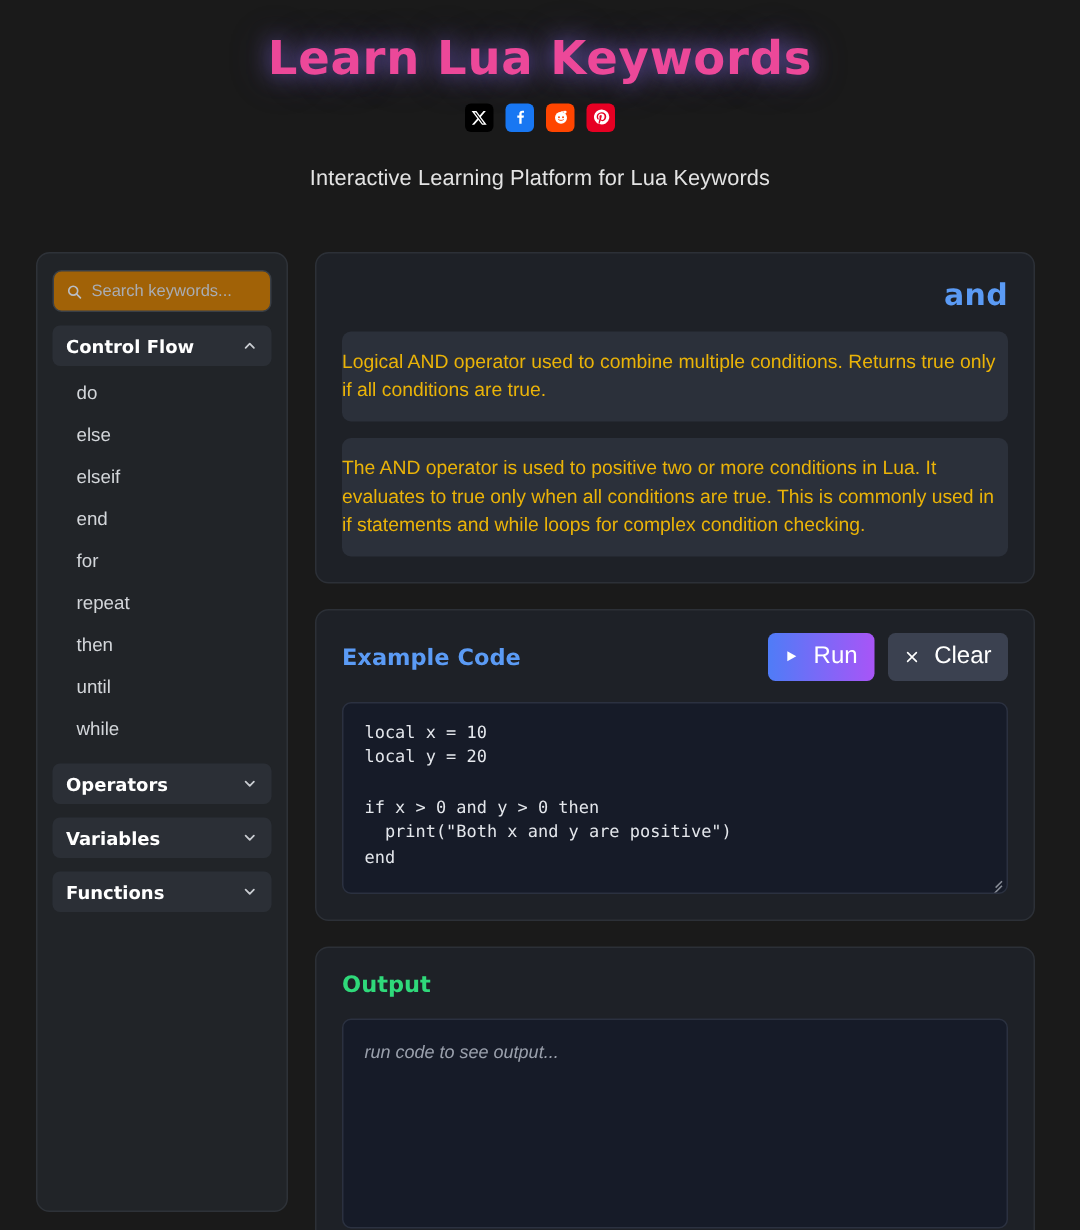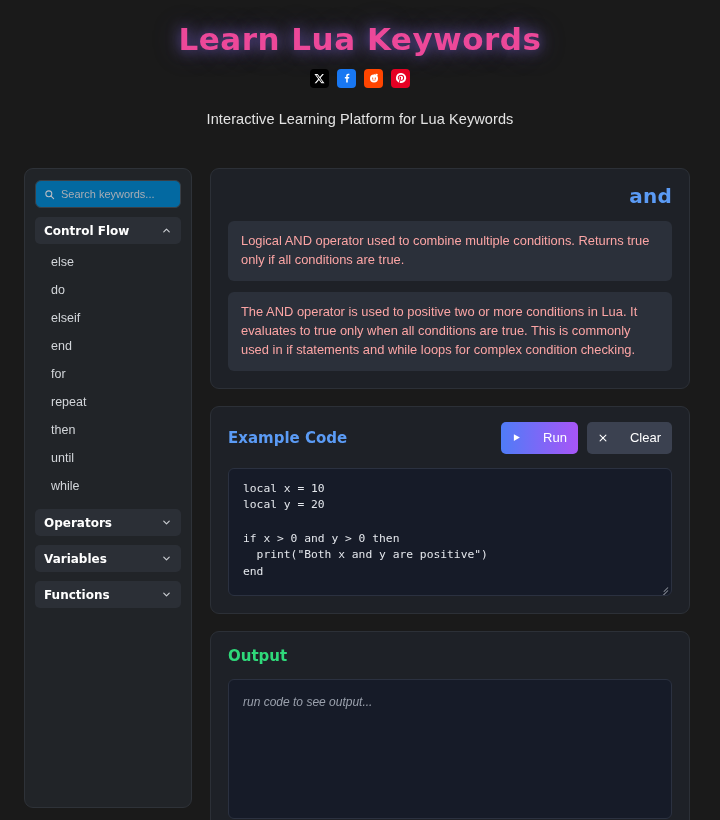--- a/index.html
+++ b/index.html
@@ -76,21 +76,21 @@
     background: #212428;
     border: 1px solid #2e3238;
     border-radius: 9px;
     padding: 11px 10px;
     height: 640px;
     overflow: hidden;
   }
   .search-wrap {
     position: relative;
     height: 28px;
-    background: #0369a1;
+    background: #a16207;
     border: 1px solid #3a3f46;
     border-radius: 6px;
     display: flex;
     align-items: center;
     padding: 0 8px;
     gap: 6px;
   }
   .search-wrap svg { flex: 0 0 auto; }
   .search-input {
     border: none;
@@ -153,24 +153,24 @@
     font-weight: 700;
     color: #5b9bf5;
     font-family: "DejaVu Sans", sans-serif;
     letter-spacing: 0.2px;
     margin-bottom: 13px;
     text-align: right;
   }
   .desc-box {
     background: #2b303a;
     border-radius: 6px;
-    padding: 11px 13px;
+    padding: 11px 0;
     font-size: 12.9px;
     line-height: 1.47;
-    color: #fca5a5;
+    color: #eab308;
   }
   .desc-box + .desc-box { margin-top: 11px; }
 
   .panel-head {
     display: flex;
     align-items: center;
     justify-content: space-between;
     margin-bottom: 14px;
   }
   .panel-title {
@@ -179,23 +179,23 @@
     color: #5b9bf5;
     font-family: "DejaVu Sans", sans-serif;
   }
   .panel-title.green { color: #2fd97a; }
   .btns { display: flex; gap: 9px; }
   .btn {
     height: 24px;
     border-radius: 5px;
     display: flex;
     align-items: center;
-    gap: 22px;
+    gap: 10px;
     padding: 16px 11px;
-    font-size: 13px;
+    font-size: 16px;
     color: #ffffff;
     border: none;
     cursor: pointer;
     font-family: "Liberation Sans", sans-serif;
   }
   .btn-run { background: linear-gradient(90deg, #4f7cf7 0%, #a855f7 100%); }
   .btn-clear { background: #3b4150; }
 
   .code-box {
     position: relative;
@@ -294,22 +294,22 @@
     </div>
 
     <div class="cat">
       <div class="cat-head">
         <span class="cat-label">Control Flow</span>
         <svg class="chev" width="11" height="11" viewBox="0 0 24 24" fill="none" stroke="currentColor" stroke-width="2.6" stroke-linecap="round" stroke-linejoin="round">
             <polyline points="6 15 12 9 18 15"></polyline>
           </svg>
       </div>
       <div class="kw-list">
+        <div class="kw">do</div>
         <div class="kw">else</div>
-        <div class="kw">do</div>
         <div class="kw">elseif</div>
         <div class="kw">end</div>
         <div class="kw">for</div>
         <div class="kw">repeat</div>
         <div class="kw">then</div>
         <div class="kw">until</div>
         <div class="kw">while</div>
       </div>
     </div>
 

